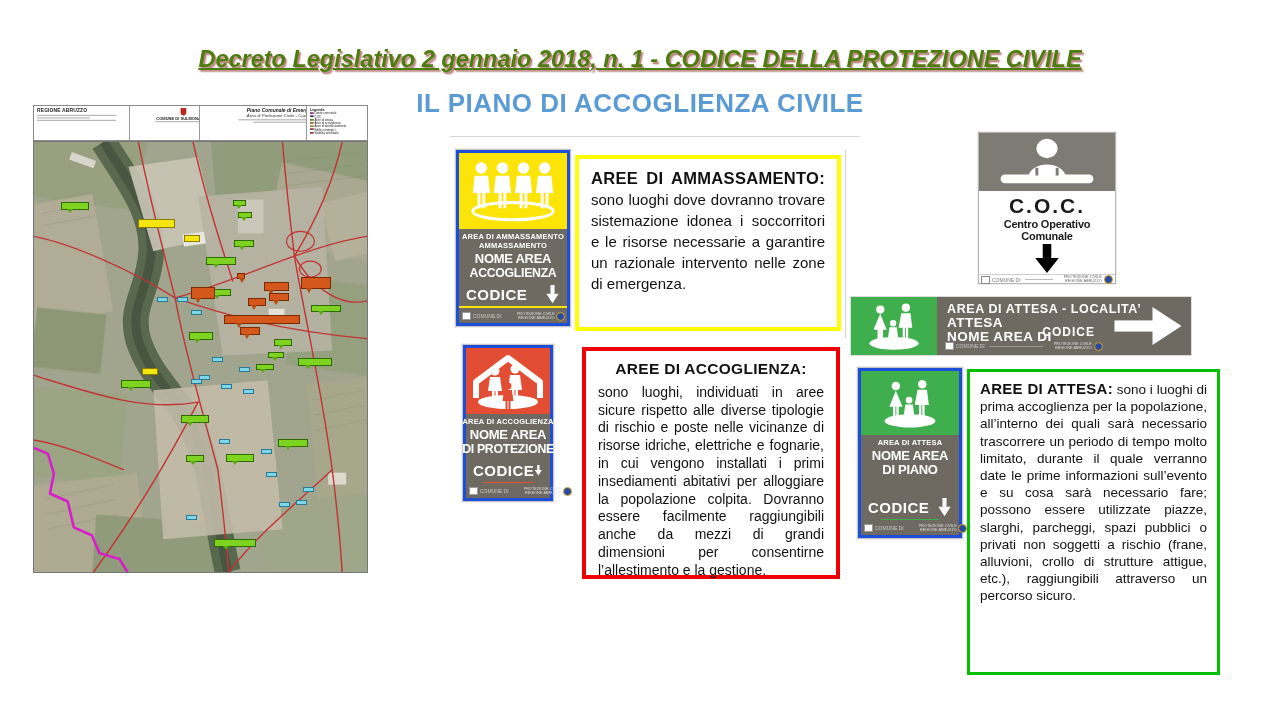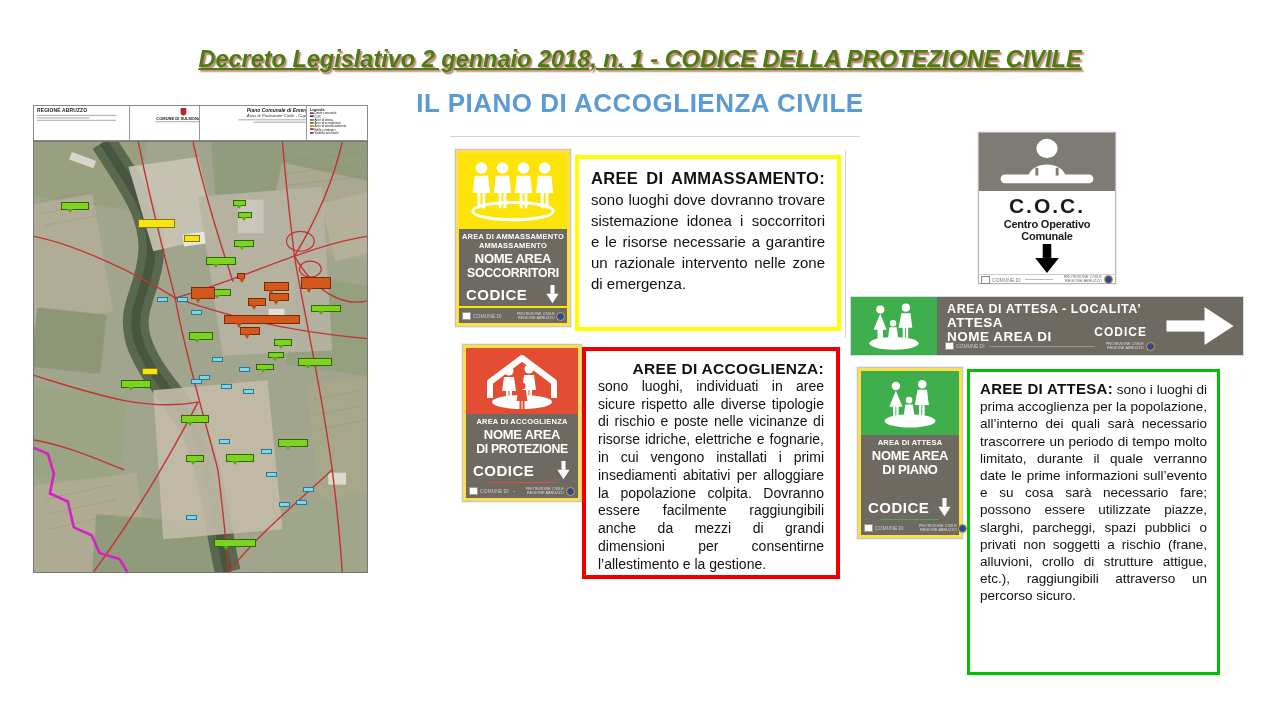--- a/index.html
+++ b/index.html
@@ -37,21 +37,21 @@
   .marker-g{background:#7ed321;border:1px solid #2d6a00}
   .marker-g::after{content:'';position:absolute;left:20%;top:100%;width:0;height:0;
     border:3px solid transparent;border-top:4px solid #5aa812}
   .marker-y{background:#f5e612;border:1px solid #8a7a00}
   .marker-o{background:#d4581c;border:1px solid #7a2c00}
   .marker-o::after{content:'';position:absolute;left:15%;top:100%;width:0;height:0;
     border:3px solid transparent;border-top:5px solid #b84a12}
   .marker-c{background:#7fd6e8;border:1px solid #2a7a95}
 
   
-  .vsign{position:absolute;background:#fde047;border:1px solid #c6c6c6;padding:3px;
+  .vsign{position:absolute;background:#1d4ed8;border:1px solid #c6c6c6;padding:3px;
     box-shadow:0 0 0 1px #efefef;display:flex;flex-direction:column}
   .vsign-top{display:flex;align-items:center;justify-content:center;flex:0 0 auto}
   .vsign-body{flex:1;background:#6e6a62;color:#fff;display:flex;flex-direction:column;
     align-items:center;padding-top:3px}
   .vs-type{font-size:7.5px;font-weight:bold;letter-spacing:.2px;line-height:9px;white-space:nowrap}
   .vs-name{font-size:13px;font-weight:bold;line-height:14px;white-space:nowrap;letter-spacing:-.3px}
   .vs-name.sm{font-size:12.3px}
   .vs-code-row{width:100%;display:flex;justify-content:space-between;align-items:center;
     padding:0 7px;margin-top:auto}
   .vs-code{font-size:15px;font-weight:bold;letter-spacing:.5px}
@@ -63,38 +63,38 @@
   .fline{flex:1;height:.5px;background:#9a968e;margin:0 2px}
   .fright{font-size:4.5px;line-height:4.5px;color:#ddd;text-align:right;white-space:nowrap;transform:scale(.85);transform-origin:right center}
   .pc-logo{width:9px;height:9px;border-radius:50%;background:#2a4aa0;border:1.5px solid #d9a520;flex:0 0 auto}
 
   
   .desc-box{position:absolute;background:#fff;padding:9px 12px;text-align:justify;color:#111}
   .desc-title{font-weight:bold;letter-spacing:.3px}
   .box-yellow{border:4px solid #ffff00;font-size:15px;line-height:21px}
   .box-yellow .desc-title{font-size:16.5px}
   .box-red{border:4px solid #ee0000;font-size:14px;line-height:17.8px}
-  .box-red .desc-title{display:block;font-size:15.5px;margin-bottom:0;text-align:right}
+  .box-red .desc-title{display:block;font-size:15.5px;margin-bottom:6px;text-align:center}
   .box-green{border:3px solid #00c000;font-size:13.5px;line-height:17.2px;padding:8px 10px}
   .box-green .desc-title{font-size:15px}
 
   
   .coc-sign{position:absolute;left:978px;top:132px;width:138px;height:152px;background:#fff;
     border:1px solid #b5b5b5;display:flex;flex-direction:column;box-shadow:0 0 0 1px #eee}
   .coc-band{height:70px;background:#7d7b73;display:flex;align-items:flex-end;justify-content:center}
   .coc-title{text-align:center;font-size:21px;font-weight:bold;letter-spacing:2px;margin-top:3px}
   .coc-sub{text-align:center;font-size:11px;font-weight:bold;letter-spacing:-.2px}
   .coc-arrow{display:flex;justify-content:center;margin-top:2px;flex:1;align-items:center}
   .coc-footer{border-top:1px solid #ccc;height:13px;display:flex;align-items:center;gap:2px;padding:0 2px}
   .coc-footer .fcomune{color:#777}
   .coc-footer .fline{background:#bbb}
   .coc-footer .fright{color:#666}
 
   
-  .hsign{position:absolute;left:851px;top:297px;width:392px;height:58px;background:#6e6a62;
+  .hsign{position:absolute;left:851px;top:297px;width:340px;height:58px;background:#6e6a62;
     display:flex;box-shadow:0 0 0 1px #dcdcdc}
   .hsign-green{width:86px;background:#3fae4c;display:flex;align-items:center;justify-content:center;flex:0 0 auto}
   .hsign-body{flex:1;position:relative;color:#fff;padding:5px 8px 0 10px}
   .hs-title{font-size:12.5px;font-weight:bold;letter-spacing:.6px;white-space:nowrap}
   .hs-name{font-size:13.5px;font-weight:bold;line-height:13.5px;letter-spacing:.5px}
   .hs-code{position:absolute;right:96px;bottom:16px;font-size:12px;font-weight:bold;letter-spacing:1px}
   .hs-footer{position:absolute;left:8px;right:88px;bottom:3px;height:12px;display:flex;align-items:center;gap:2px}
   .hs-arrow{position:absolute;right:8px;top:10px}
 
   .frame-line{position:absolute;background:#d4d4d4}
@@ -293,21 +293,21 @@
             <circle cx="9" cy="7" r="6"></circle>
             <path d="M2,15 h14 l2,18 h-5 v16 h-3 v-16 h-2 v16 h-3 v-16 h-5 z"></path>
           </g>
       </g>
     </svg>
   </div>
   <div class="vsign-body">
     <div class="vs-type">AREA DI AMMASSAMENTO</div>
     <div class="vs-type">AMMASSAMENTO</div>
     <div class="vs-name" style="margin-top:2px">NOME AREA</div>
-    <div class="vs-name sm">SOCCORRITORI</div>
+    <div class="vs-name sm">ACCOGLIENZA</div>
     <div class="vs-code-row">
       <span class="vs-code">CODICE</span>
       <svg width="15" height="19" viewBox="0 0 22 28">
         <g fill="#fff">
             <rect x="8" y="0" width="6" height="13"></rect>
             <polygon points="2,13 20,13 11,27"></polygon>
           </g>
       </svg>
     </div>
     <div class="vs-divider" style="background:#fde408"></div>
@@ -321,21 +321,21 @@
       <span class="pc-logo"></span>
     </div>
   </div>
 </div>
 
 <div class="desc-box box-yellow" style="left:575px;top:155px;width:266px;height:176px">
   <span class="desc-title">AREE DI AMMASSAMENTO:</span>
   <span>sono luoghi dove dovranno trovare sistemazione idonea i soccorritori e le risorse necessarie a garantire un razionale intervento nelle zone di emergenza.</span>
 </div>
 
-<div class="vsign" style="left:462px;top:344px;width:120px;height:158px">
+<div class="vsign" style="left:462px;top:344px;width:92px;height:158px">
   <div class="vsign-top" style="height:66px;background:#e34d33">
     <svg width="84" height="58" viewBox="0 0 84 58">
       <ellipse cx="42" cy="50" rx="30" ry="7" fill="#fff"></ellipse>
       <path d="M10,46 L10,30 L42,6 L74,30 L74,46" fill="none" stroke="#fff" stroke-width="6" stroke-linejoin="round"></path>
       <g fill="#fff">
         <g transform="translate(22,14)">
             <circle cx="7" cy="5" r="4.5"></circle>
             <path d="M2,11 h10 l2,14 h-4 v12 h-2.5 v-12 h-1 v12 h-2.5 v-12 h-4 z"></path>
           </g>
         <g transform="translate(42,12)">

